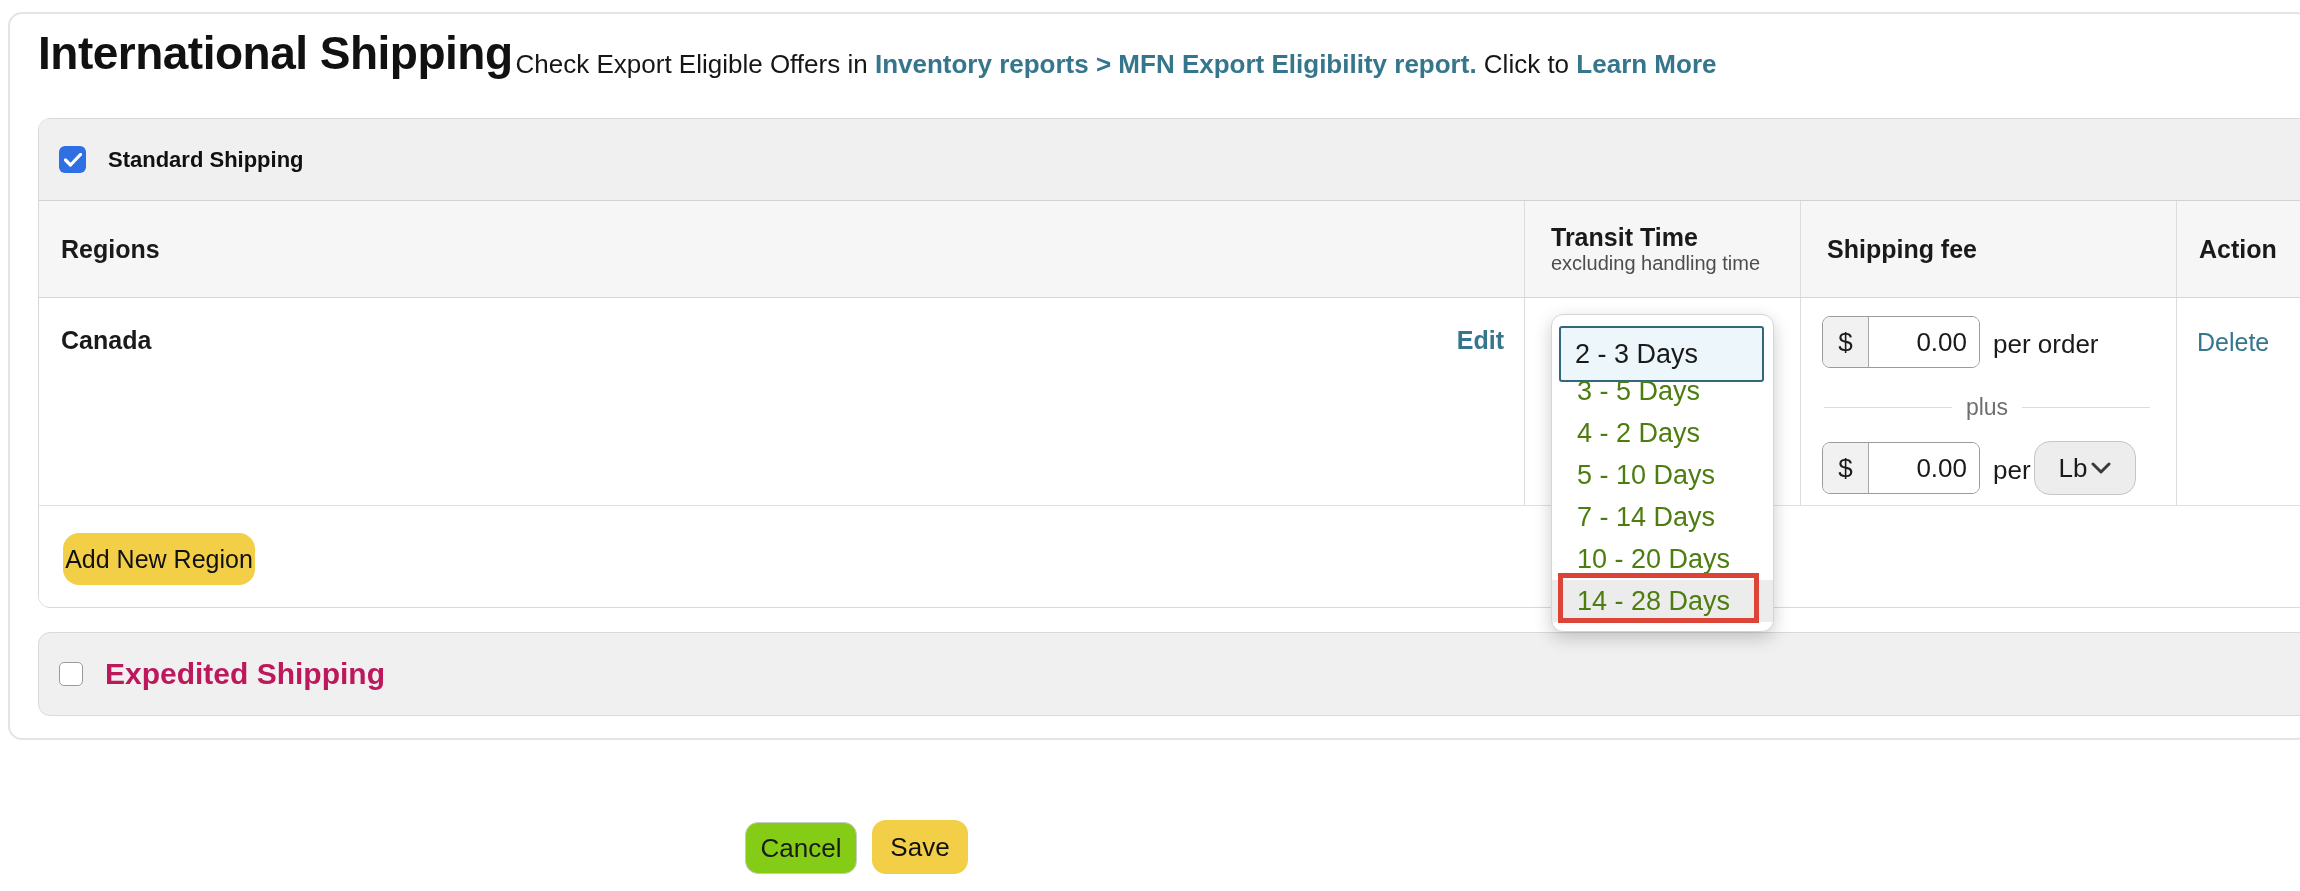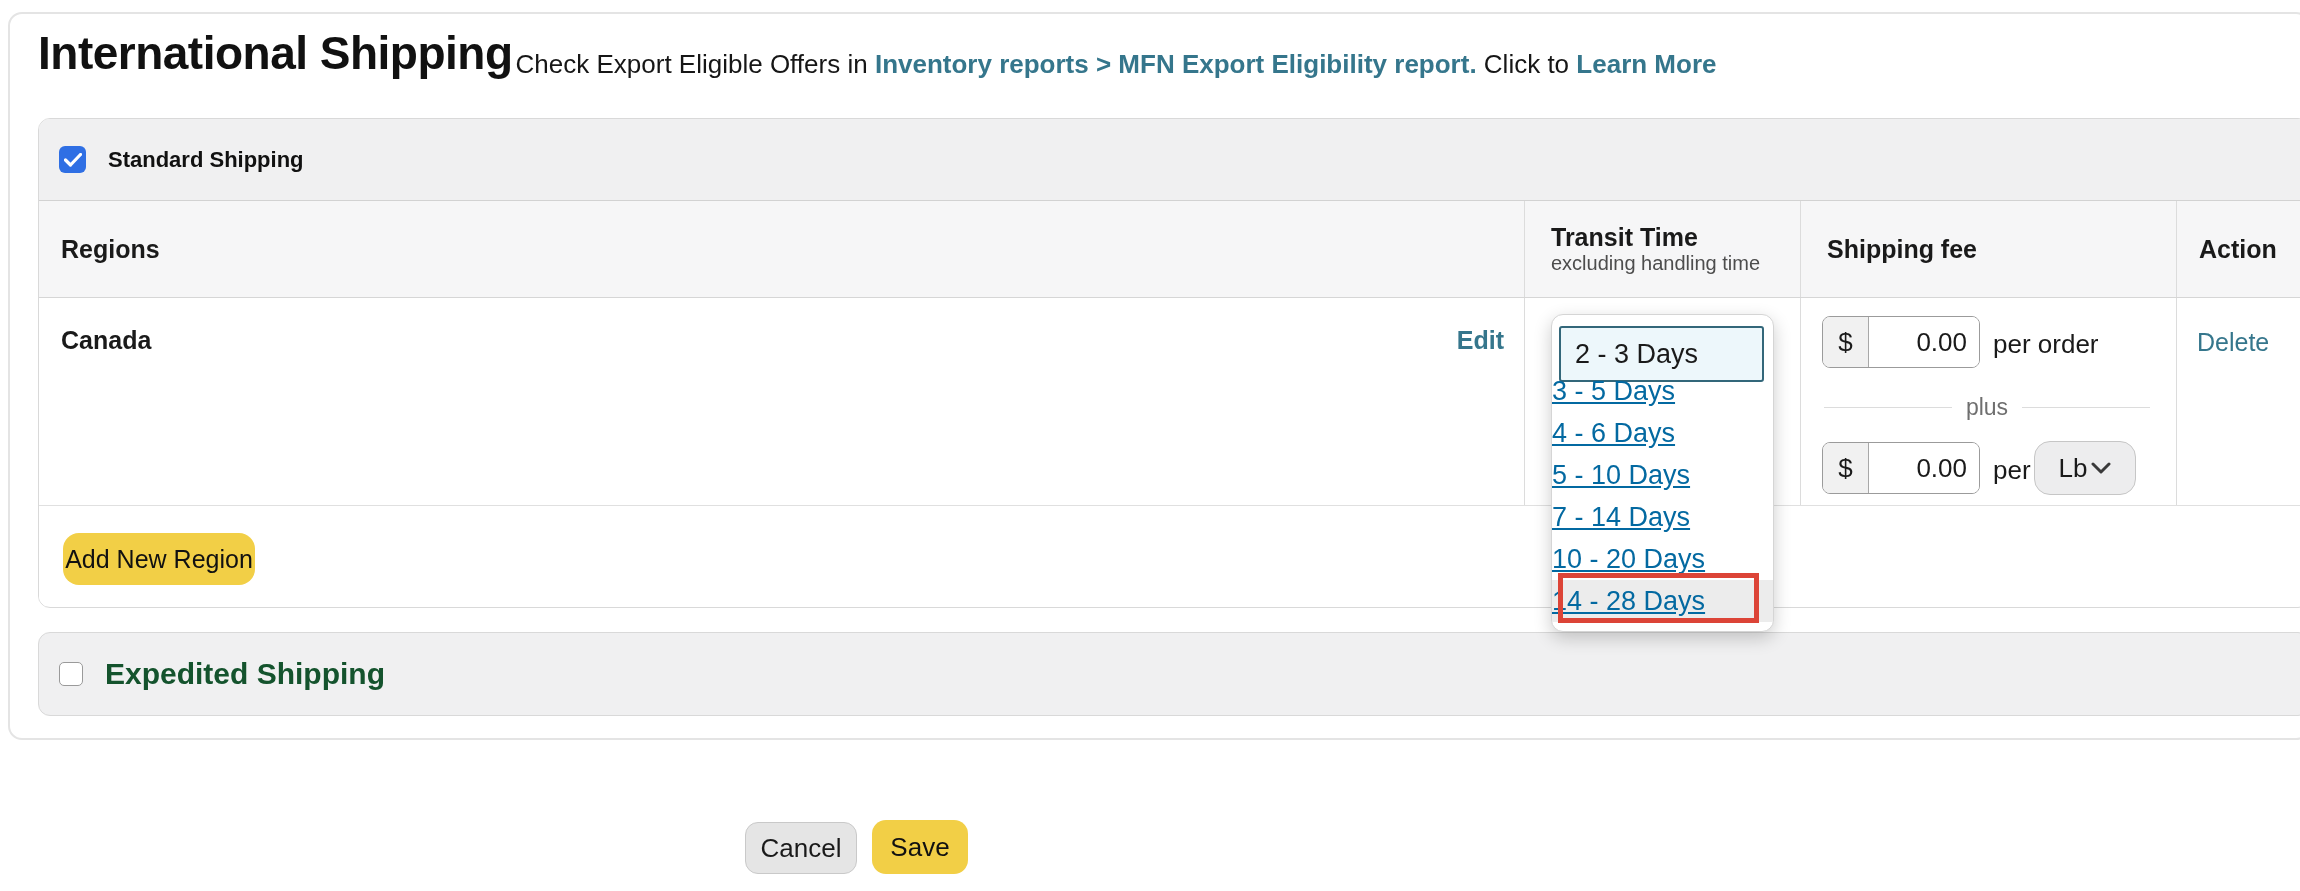--- a/index.html
+++ b/index.html
@@ -69,38 +69,38 @@
   
   .add-row { height:100px; background:#fff; position:relative; }
   .btn-yellow { background:#f2cf46; border:none; border-radius:16px; color:#111;
                 font-size:25px; font-family:"Liberation Sans", sans-serif; cursor:pointer; }
   .add-btn { position:absolute; left:24px; top:27px; width:192px; height:52px; }
 
   
   .exp-panel { position:absolute; left:38px; top:632px; width:2272px; height:84px;
                background:#f0f0f1; border:1.5px solid #d9d9d9; border-radius:12px;
                display:flex; align-items:center; padding-left:20px; }
-  .exp-title { font-size:30px; font-weight:bold; color:#14532d; margin-left:22px; }
+  .exp-title { font-size:30px; font-weight:bold; color:#be185d; margin-left:22px; }
 
   
   .btn-cancel { position:absolute; left:745px; top:822px; width:112px; height:52px;
-                background:#e5e5e5; border:1.5px solid #c9c9c9; border-radius:13px;
+                background:#84cc16; border:1.5px solid #c9c9c9; border-radius:13px;
                 font-size:26px; color:#1a1a1a; font-family:"Liberation Sans", sans-serif; cursor:pointer; }
   .btn-save { position:absolute; left:872px; top:820px; width:96px; height:54px; border-radius:14px; font-size:26px; }
 
   
   .popup { position:absolute; left:1551px; top:314px; width:223px; height:318px; z-index:20;
            background:#fff; border:1px solid #d5d5d5; border-radius:12px;
            box-shadow:0 6px 18px rgba(0,0,0,0.20); }
   .popup-select { position:absolute; left:7px; top:11px; width:205px; height:56px;
                   background:#edf7fb; border:2px solid #33677a; border-radius:3px;
                   display:flex; align-items:center; padding-left:14px; font-size:27px; color:#1a1a1a; cursor:pointer; }
   .popup-list { position:absolute; left:0; top:55px; width:100%; }
-  .popup-option { height:42px; display:flex; align-items:center; 
-                  font-size:27px; color:#0369a1; cursor:pointer;text-decoration:underline; }
+  .popup-option { height:42px; display:flex; align-items:center; padding-left:25px;
+                  font-size:27px; color:#4d7c0f; cursor:pointer; }
   .popup-option.hovered { background:#ececec; }
   .red-annotation { position:absolute; left:6px; top:258px; width:201px; height:50px;
                     border:5px solid #dc4437; pointer-events:none; }
 </style>
 </head>
 <body>
 
 <div class="stage">
 
   <div class="outer-card"></div>
@@ -177,21 +177,21 @@
 
   <div class="exp-panel">
     <span class="cbx unchecked"></span>
     <span class="exp-title">Expedited Shipping</span>
   </div>
 
   <div class="popup">
     <div class="popup-select">2 - 3 Days</div>
     <div class="popup-list">
       <div class="popup-option">3 - 5 Days</div>
-      <div class="popup-option">4 - 6 Days</div>
+      <div class="popup-option">4 - 2 Days</div>
       <div class="popup-option">5 - 10 Days</div>
       <div class="popup-option">7 - 14 Days</div>
       <div class="popup-option">10 - 20 Days</div>
       <div class="popup-option hovered">14 - 28 Days</div>
     </div>
     <div class="red-annotation"></div>
   </div>
 
   <button class="btn-cancel">Cancel</button>
   <button class="btn-yellow btn-save">Save</button>

